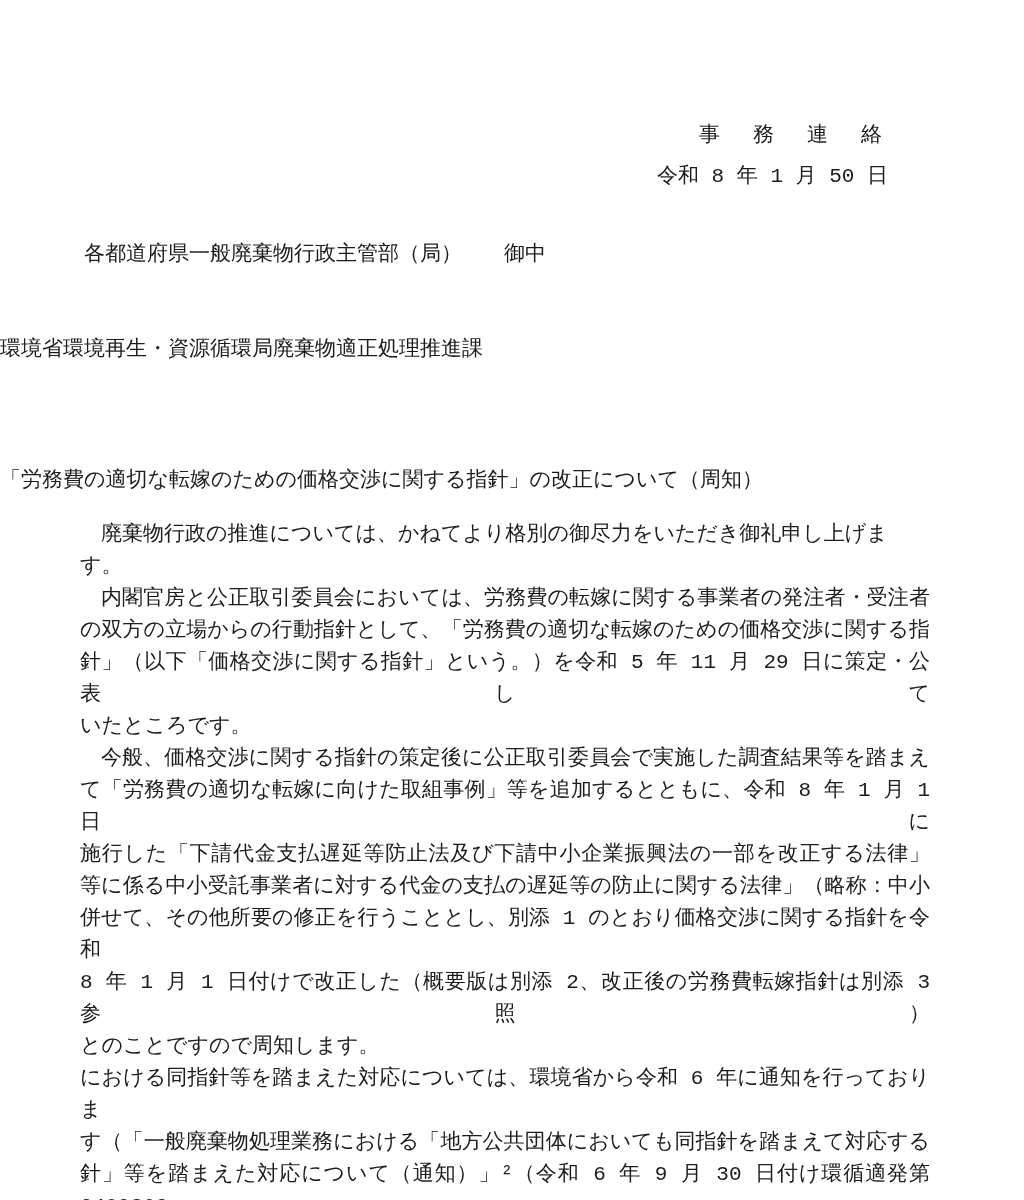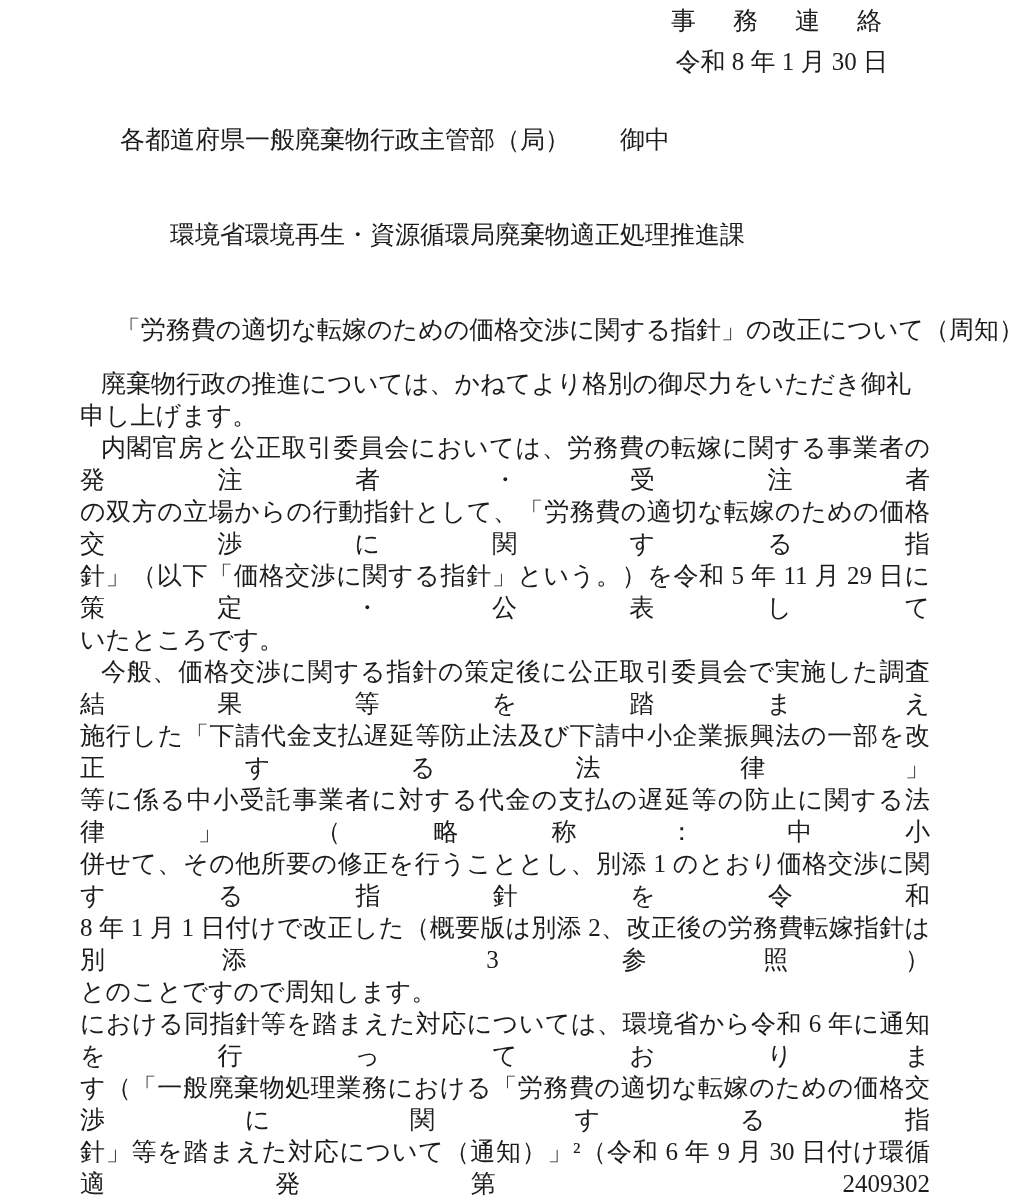--- a/index.html
+++ b/index.html
@@ -5,49 +5,49 @@
   html, body {
     margin: 0;
     padding: 0;
     background: #ffffff;
   }
   .page {
     position: relative;
     width: 1024px;
     height: 1200px;
     box-sizing: border-box;
+    padding-top: 115px;
     background: #ffffff;
     color: #1c1c1c;
-    font-family: Liberation Serif, serif;
-    font-size: 25px;
+    font-family: Liberation Mono, monospace;
+    font-size: 21px;
     overflow: hidden;
   }
   .doc-header {
     text-align: right;
     padding-right: 136px;
     line-height: 41px;
   }
   .doc-type {
     letter-spacing: 6px;
   }
   .addressee {
     margin-top: 41px;
-    margin-left: 120px;
+    margin-left: 84px;
     line-height: 34px;
   }
   .sender {
     margin-top: 61px;
-    text-align: center;
+    text-align: left;
     padding-right: 129px;
     line-height: 34px;
-    margin-left: 20px;
   }
   .doc-title {
-    margin-top: 61px;
-    text-align: right;
+    margin-top: 97px;
+    text-align: left;
     line-height: 34px;
   }
   .body-block {
     margin-top: 21px;
     margin-left: 80px;
     width: 850px;
     line-height: 32px;
   }
   .line {
     min-height: 32px;
@@ -61,42 +61,43 @@
     text-align-last: justify;
   }
 </style>
 </head>
 <body>
 
 <div class="page">
 
   <div class="doc-header">
     <div class="doc-type">事　務　連　絡</div>
-    <div class="doc-date">令和 8 年 1 月 30 日</div>
+    <div class="doc-date">令和 8 年 1 月 50 日</div>
   </div>
 
   <div class="addressee">各都道府県一般廃棄物行政主管部（局）　　御中</div>
 
   <div class="sender">環境省環境再生・資源循環局廃棄物適正処理推進課</div>
 
   <div class="doc-title">「労務費の適切な転嫁のための価格交渉に関する指針」の改正について（周知）</div>
 
   <div class="body-block">
     <div class="line indent">廃棄物行政の推進については、かねてより格別の御尽力をいただき御礼申し上げます。</div>
     <div class="line indent fill">内閣官房と公正取引委員会においては、労務費の転嫁に関する事業者の発注者・受注者</div>
     <div class="line fill">の双方の立場からの行動指針として、「労務費の適切な転嫁のための価格交渉に関する指</div>
     <div class="line fill">針」（以下「価格交渉に関する指針」という。）を令和 5 年 11 月 29 日に策定・公表して</div>
     <div class="line">いたところです。</div>
     <div class="line indent fill">今般、価格交渉に関する指針の策定後に公正取引委員会で実施した調査結果等を踏まえ</div>
+    <div class="line fill">て「労務費の適切な転嫁に向けた取組事例」等を追加するとともに、令和 8 年 1 月 1 日に</div>
     <div class="line fill">施行した「下請代金支払遅延等防止法及び下請中小企業振興法の一部を改正する法律」</div>
     <div class="line fill">等に係る中小受託事業者に対する代金の支払の遅延等の防止に関する法律」（略称：中小</div>
     <div class="line fill">併せて、その他所要の修正を行うこととし、別添 1 のとおり価格交渉に関する指針を令和</div>
     <div class="line fill">8 年 1 月 1 日付けで改正した（概要版は別添 2、改正後の労務費転嫁指針は別添 3 参照）</div>
     <div class="line">とのことですので周知します。</div>
     <div class="line fill">における同指針等を踏まえた対応については、環境省から令和 6 年に通知を行っておりま</div>
-    <div class="line fill">す（「一般廃棄物処理業務における「労務費の適切な転嫁のための価格交渉に関する指</div>
+    <div class="line fill">す（「一般廃棄物処理業務における「地方公共団体においても同指針を踏まえて対応する</div>
     <div class="line fill">針」等を踏まえた対応について（通知）」²（令和 6 年 9 月 30 日付け環循適発第 2409302</div>
     <div class="line">号）。以下「9 月 30 日付け通知」という。）。</div>
     <div class="line indent fill">また、9 月 30 日付け通知等を踏まえた対応に係る調査結果等については、昨年度フォ</div>
 
   </div>
 
 </div>
 
 </body></html>

